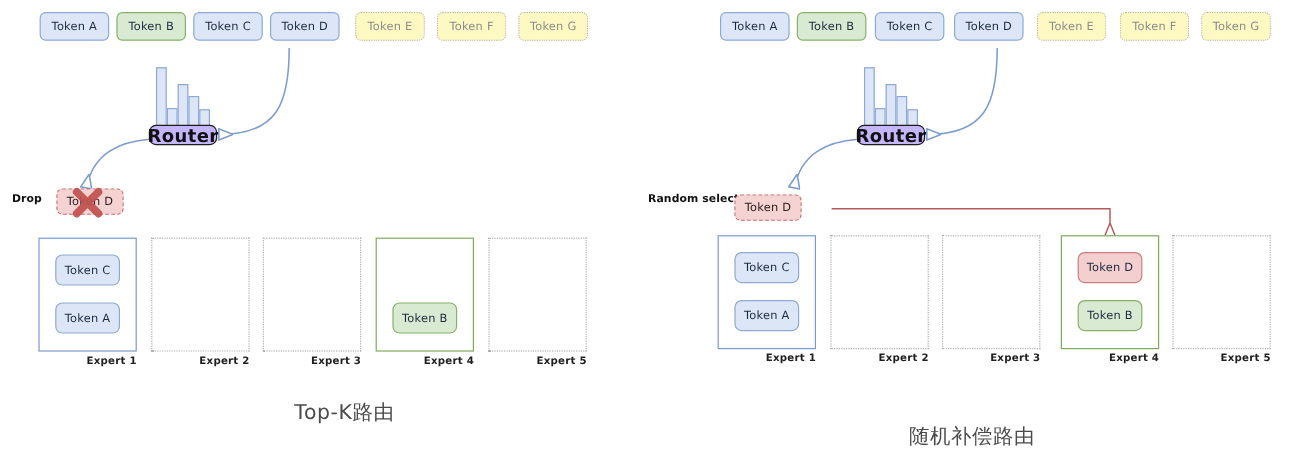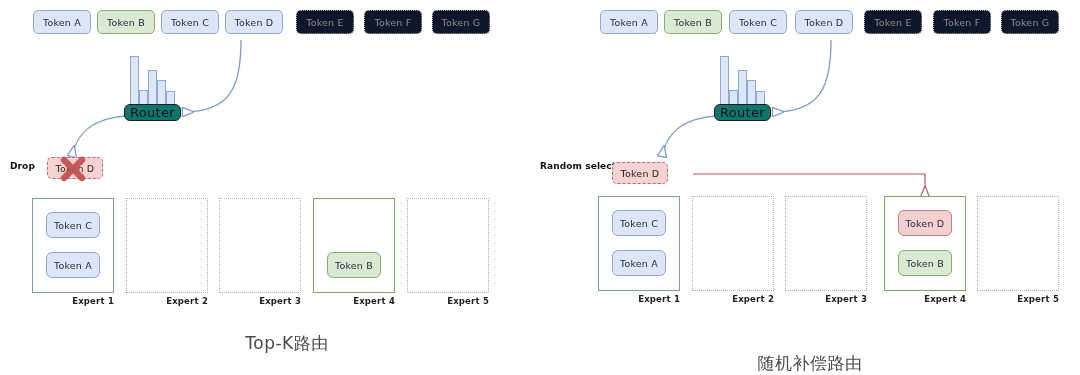--- a/index.html
+++ b/index.html
@@ -19,41 +19,41 @@
     box-sizing:border-box;
     display:flex;align-items:center;justify-content:center;
     font-size:9.5px;
     letter-spacing:.2px;
     border-radius:5px;
     white-space:nowrap;
   }
   .tok-blue{background:#dce6f7;border:1.1px solid #8ea9d6;color:#1c2a3f;}
   .tok-green{background:#d9ead3;border:1.1px solid #88b06a;color:#1c2a3f;}
   .tok-red{background:#f4cfcf;border:1.1px solid #c87f7f;color:#1c2a3f;}
-  .tok-ghost{background:#0f172a;border:1.1px dotted #b3b3b3;color:#8c8c8c;}
+  .tok-ghost{background:#fef9c3;border:1.1px dotted #b3b3b3;color:#8c8c8c;}
   .tok-reddash{background:#f6d3d3;border:1.4px dashed #c06a6a;color:#2a1a1a;}
 
   
   .expert-box{
     position:absolute;box-sizing:border-box;background:#fff;
   }
   .expert-solid-blue{border:1.2px solid #7a9ccd;}
   .expert-solid-green{border:1.4px solid #7fab5d;}
   .expert-dotted{border:1.2px dotted #b0b0b0;}
   .expert-label{
     position:absolute;text-align:right;font-size:8.5px;font-weight:700;
     color:#1f1f1f;letter-spacing:.2px;
   }
 
   
   .router{
     position:absolute;box-sizing:border-box;
-    background:#0f766e;border:1.8px solid #1d1d1d;border-radius:6px;
+    background:#c4b5fd;border:1.8px solid #1d1d1d;border-radius:6px;
     display:flex;align-items:center;justify-content:center;
-    font-size:13px;font-weight:400;color:#111;letter-spacing:.3px;
+    font-size:15px;font-weight:700;color:#111;letter-spacing:.3px;
   }
   .histo-bar{position:absolute;background:#dce6f7;border:1px solid #8ea9d6;box-sizing:border-box;}
 
   
   .side-label{
     position:absolute;font-size:9px;font-weight:700;color:#111;
     white-space:nowrap;letter-spacing:.1px;
   }
 
   

